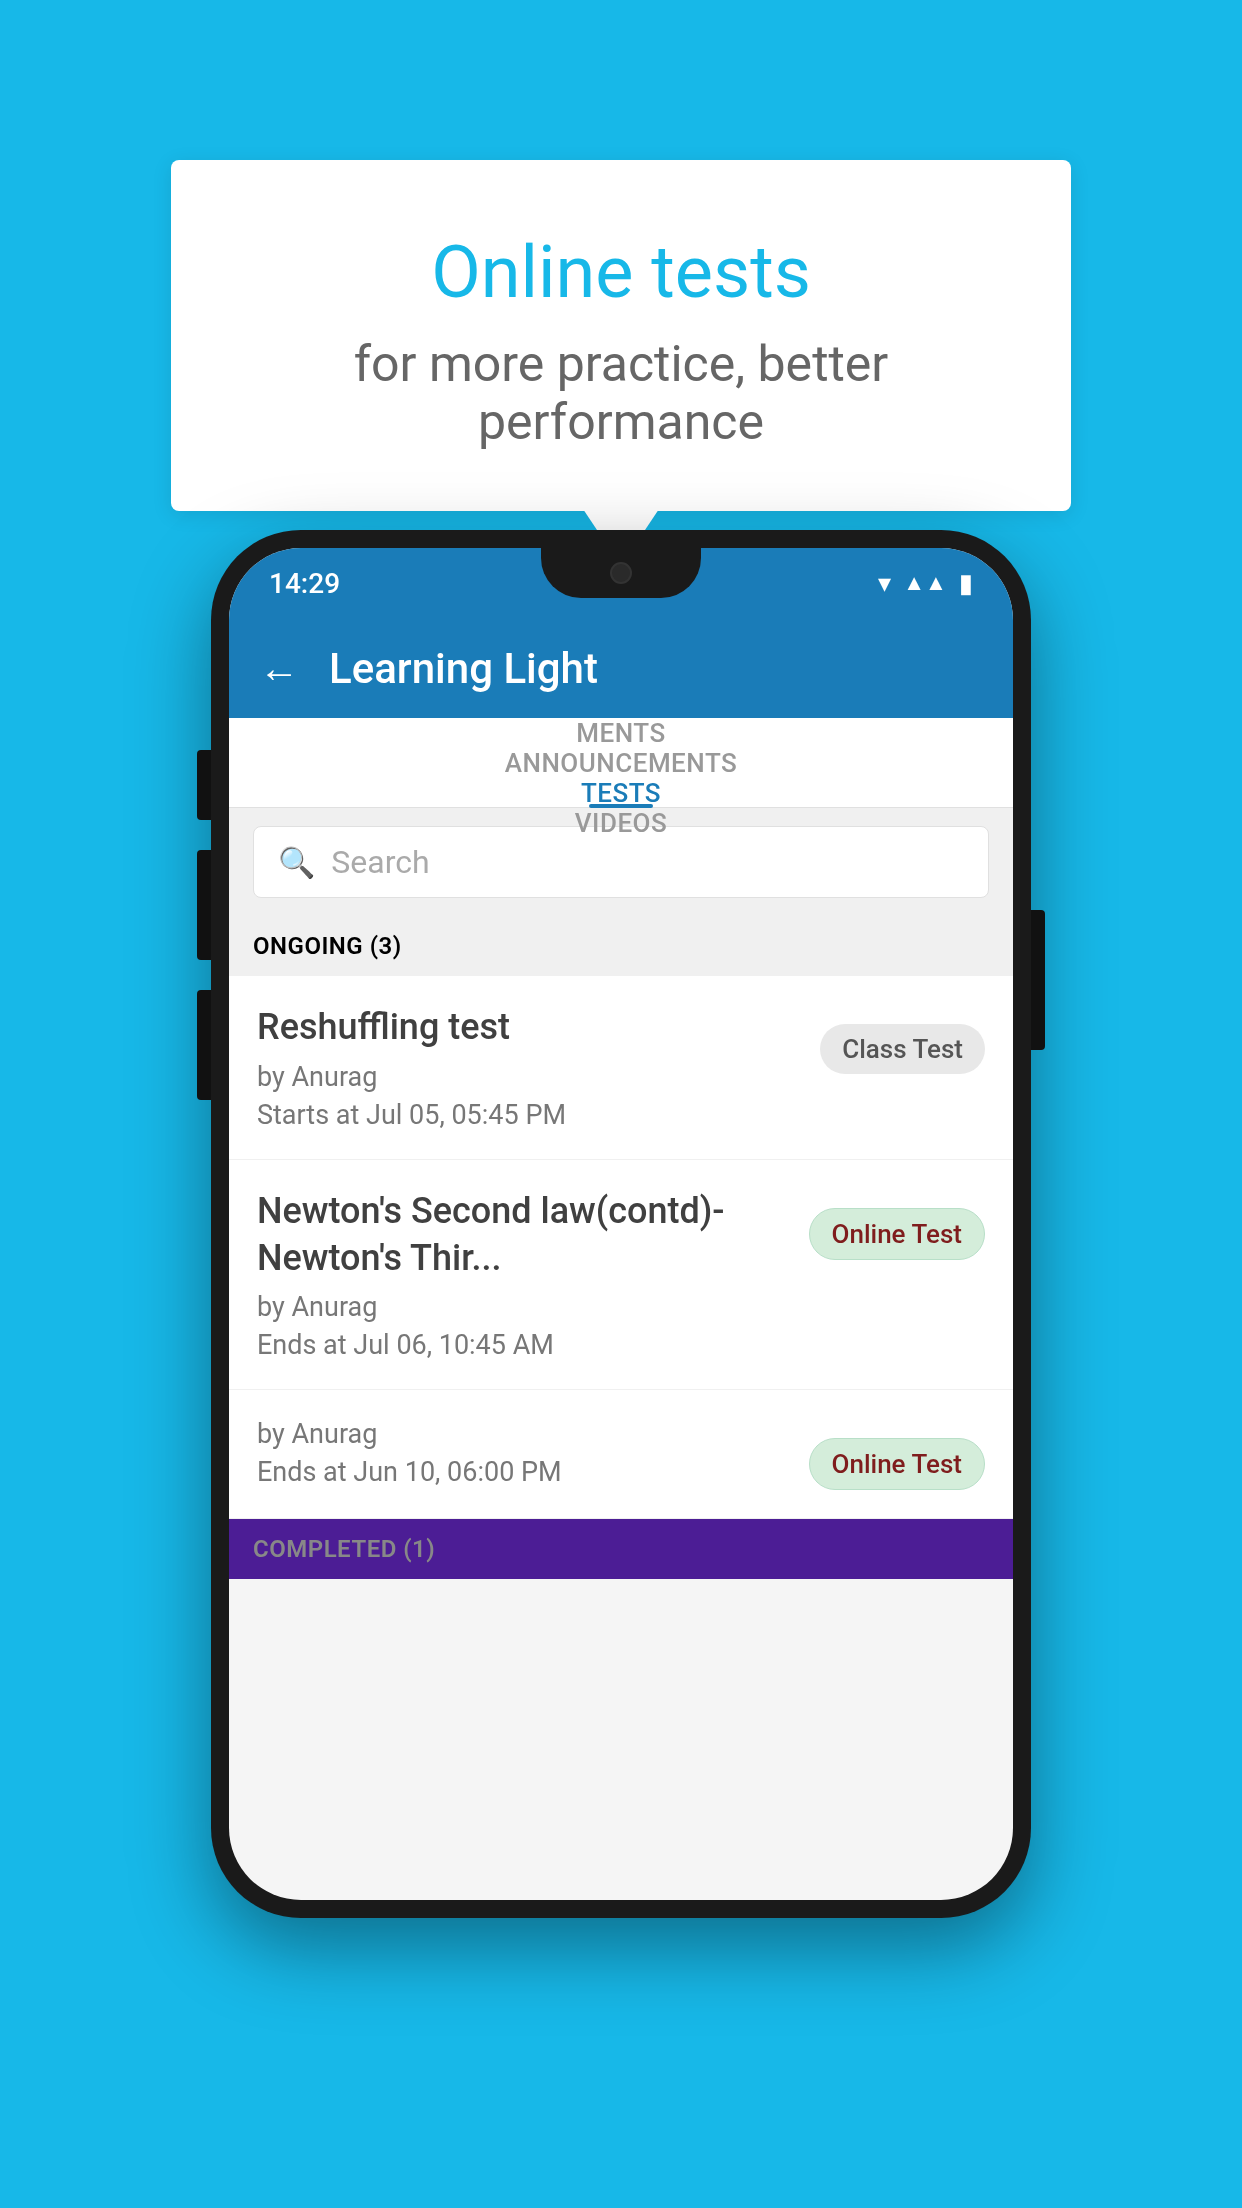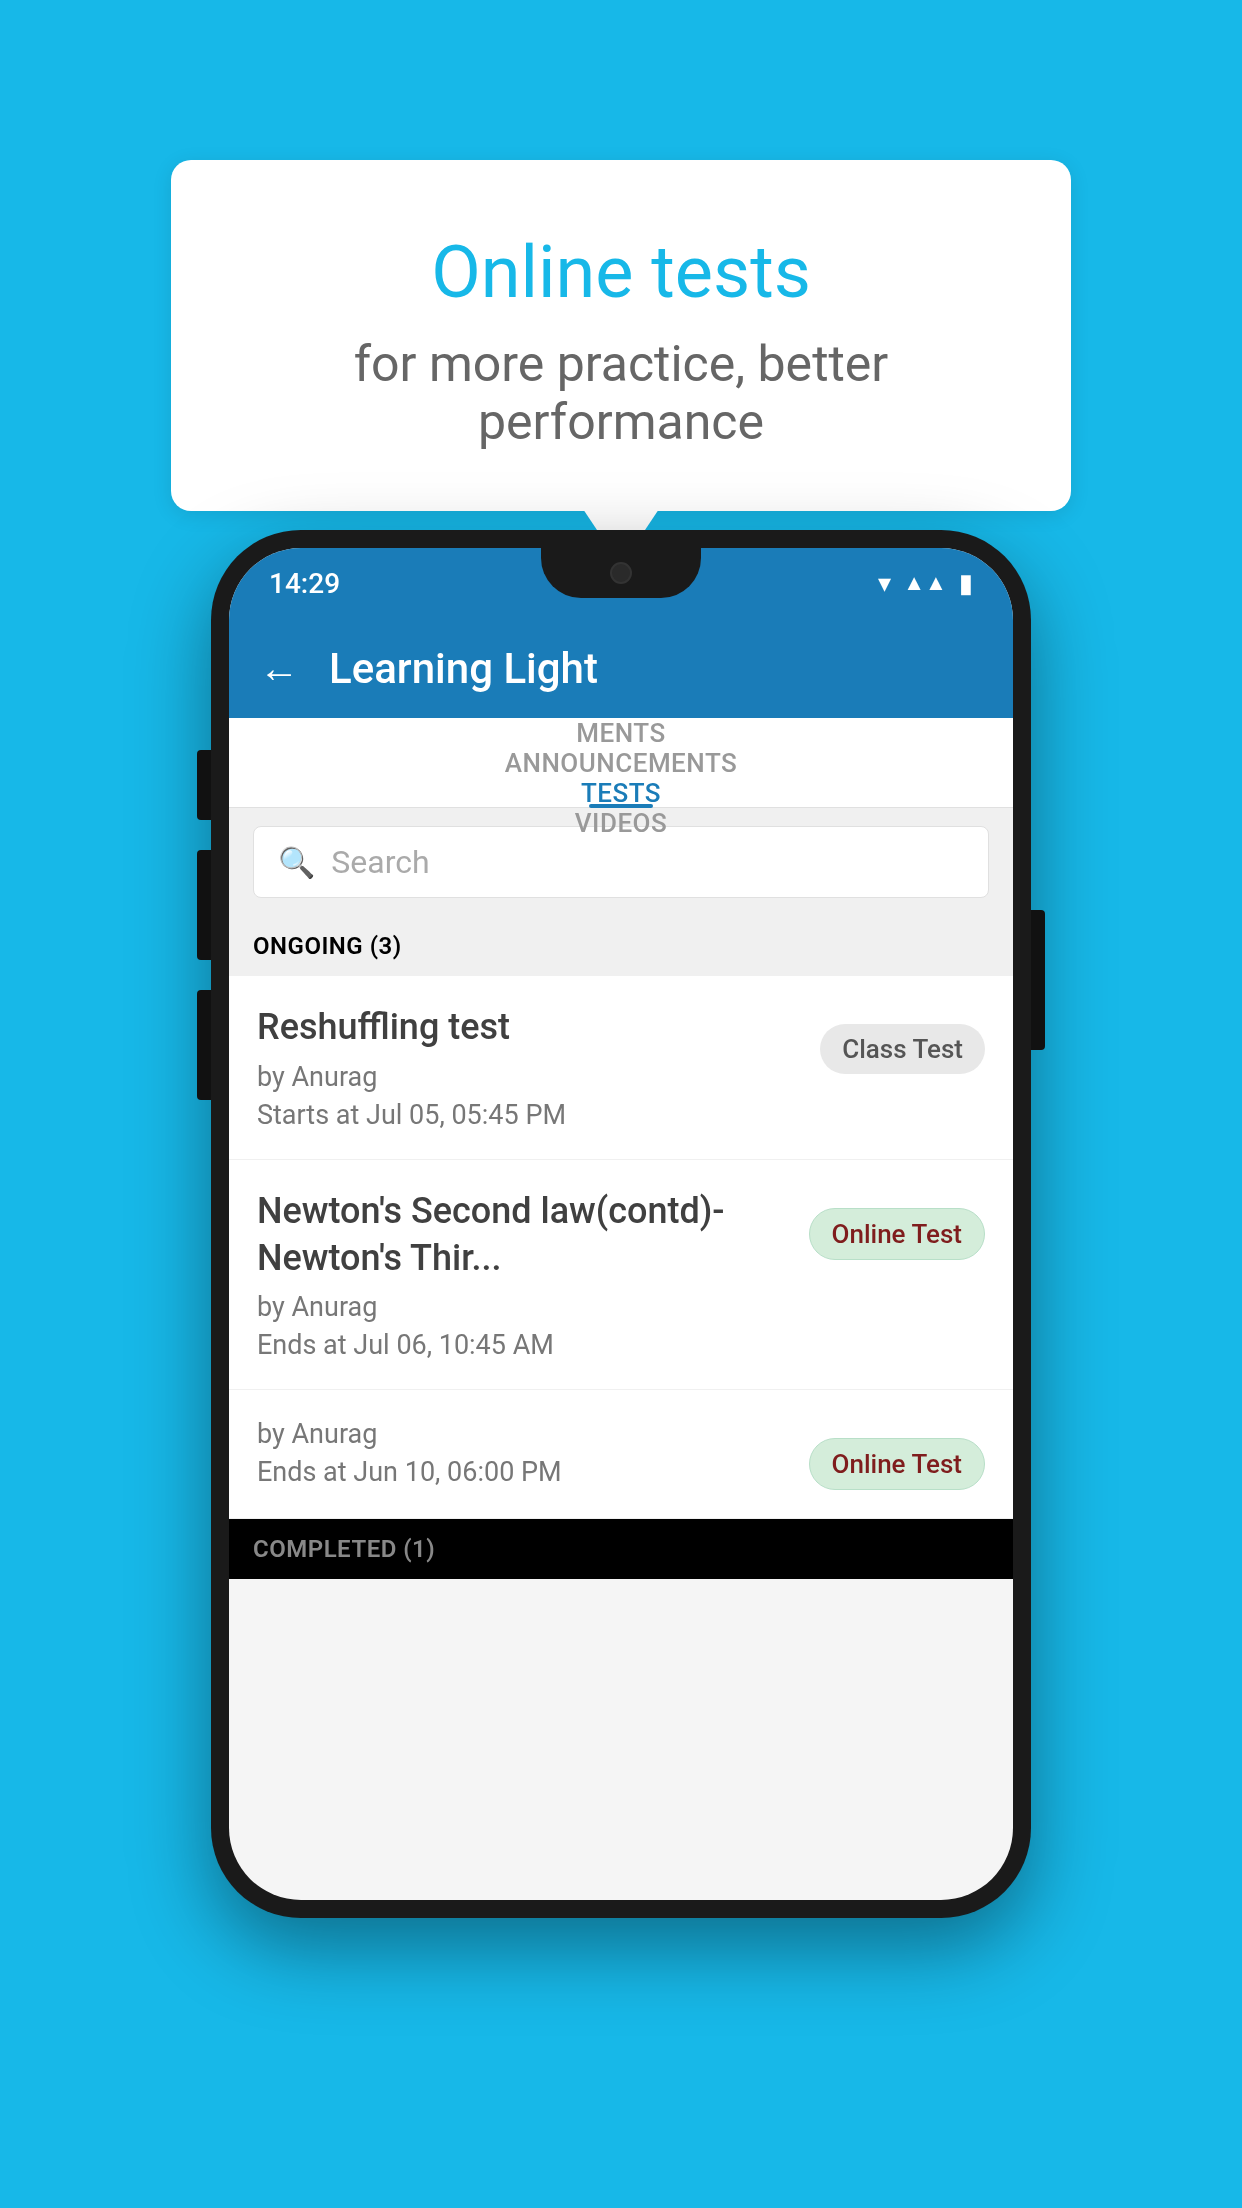--- a/index.html
+++ b/index.html
@@ -16,21 +16,21 @@
     
     .promo-container {
       position: absolute;
       top: 160px;
       left: 50%;
       transform: translateX(-50%);
       width: 900px;
     }
     .promo-bubble {
       background: #fff;
-      border-radius: 20px;
+      border-radius: 8px;
       padding: 70px 60px 60px;
       text-align: center;
       position: relative;
       box-shadow: 0 4px 20px rgba(0,0,0,0.1);
     }
     .promo-bubble::after {
       content: '';
       position: absolute;
       bottom: -55px;
       left: 50%;
@@ -302,21 +302,21 @@
       color: #555;
     }
     .badge-online {
       background: #d4edda;
       color: #7f1d1d;
       border: 1px solid #b8dfc8;
     }
 
     
     .completed-header {
-      background: #000000;
+      background: #4c1d95;
       padding: 16px 24px;
       font-size: 24px;
       color: #888;
       font-weight: 600;
       letter-spacing: 0.5px;
     }
   </style>
 </head>
 <body>
 

